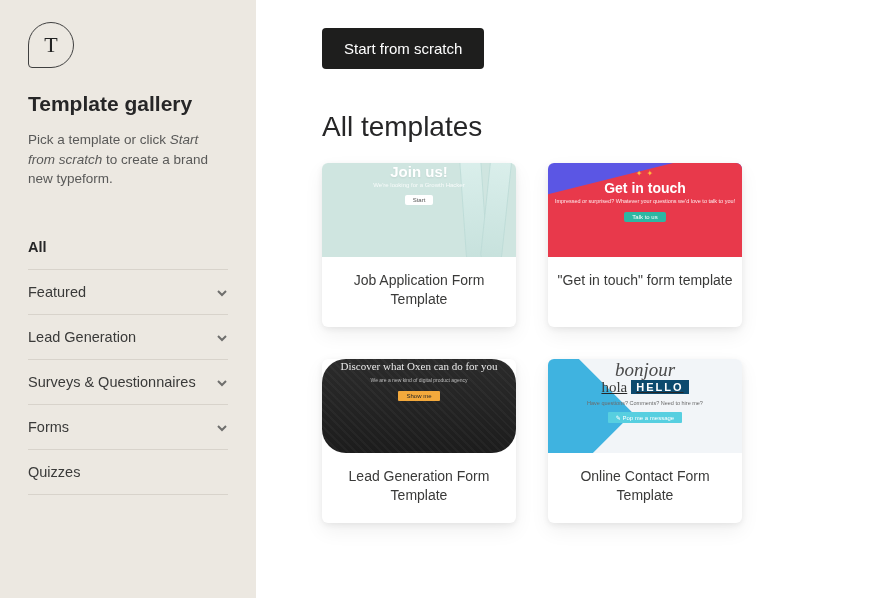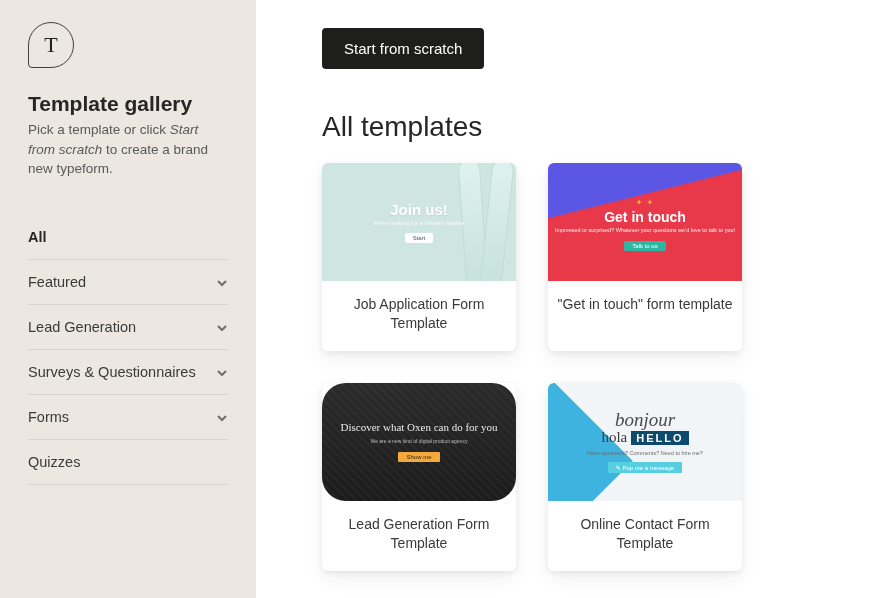--- a/index.html
+++ b/index.html
@@ -24,21 +24,21 @@
   .logo {
     width: 46px; height: 46px;
     border: 1.5px solid #404040;
     border-radius: 50% 50% 50% 4px;
     display: flex; align-items: center; justify-content: center;
     font-family: Georgia, serif; font-size: 22px; color: #222;
   }
   .side-title {
     padding: 0 28px;
     font-size: 21px; font-weight: 600; color: #262627;
-    margin-bottom: 4px;
+    margin-bottom: 14px;
   }
   .side-desc {
     padding: 0 28px;
     font-size: 13.5px; line-height: 1.45; color: #595958;
     margin-bottom: 36px;
   }
   .side-desc em { font-style: italic; }
   .cat-list { list-style: none; padding: 0 28px; }
   .cat-item {
     display: flex; align-items: center; justify-content: space-between;
@@ -80,24 +80,24 @@
   }
   .card {
     background: #fff;
     border-radius: 6px;
     box-shadow: 0 2px 6px rgba(0,0,0,0.07), 0 8px 20px rgba(0,0,0,0.06);
     overflow: hidden;
     cursor: pointer;
     display: flex; flex-direction: column;
   }
   .thumb {
-    height: 118px;
+    height: 94px;
     position: relative;
     overflow: hidden;
-    display:flex; align-items:center; justify-content:center;
+    display:flex; justify-content:center;
     text-align:center;
   }
   .card-label {
     padding: 14px 8px 18px;
     text-align: center;
     font-size: 14px; color: #3a3a39;
     line-height: 1.35;
   }
   
   .thumb1 { background:#cfe5e0; }
@@ -143,21 +143,21 @@
 
   .thumb4 { background:#f2f5f8; }
   .thumb4 .tri{
     position:absolute; left:-60px; bottom:-20px; width:120px; height:120px;
     background:#3fb3e0; transform:rotate(45deg);
   }
   .thumb4 .inner{position:relative; z-index:1;}
   .thumb4 .bonjour{ font-family: "Comic Sans MS","Brush Script MT",cursive;
     font-style:italic; color:#4b4b4b; font-size:19px;}
   .thumb4 .row2{ display:flex; gap:4px; align-items:center; justify-content:center;
-    margin-top:-2px;}
+    margin-top:-2px;text-decoration:underline;}
   .thumb4 .hola{ font-family:"Brush Script MT",cursive; font-size:15px; color:#3a3a39;}
   .thumb4 .hello{ background:#0c4a6e; color:#fff; font-size:11px; letter-spacing:2px;
     padding:1px 5px; font-family:Arial; font-weight:700;}
   .thumb4 .sub{ color:#6b6b6b; font-size:5.5px; margin-top:4px;}
   .thumb4 .chip{ margin-top:5px; display:inline-block; background:#57cfe0;
     color:#fff; font-size:6px; padding:2px 8px; border-radius:1px;}
 </style>
 </head>
 <body>
 

